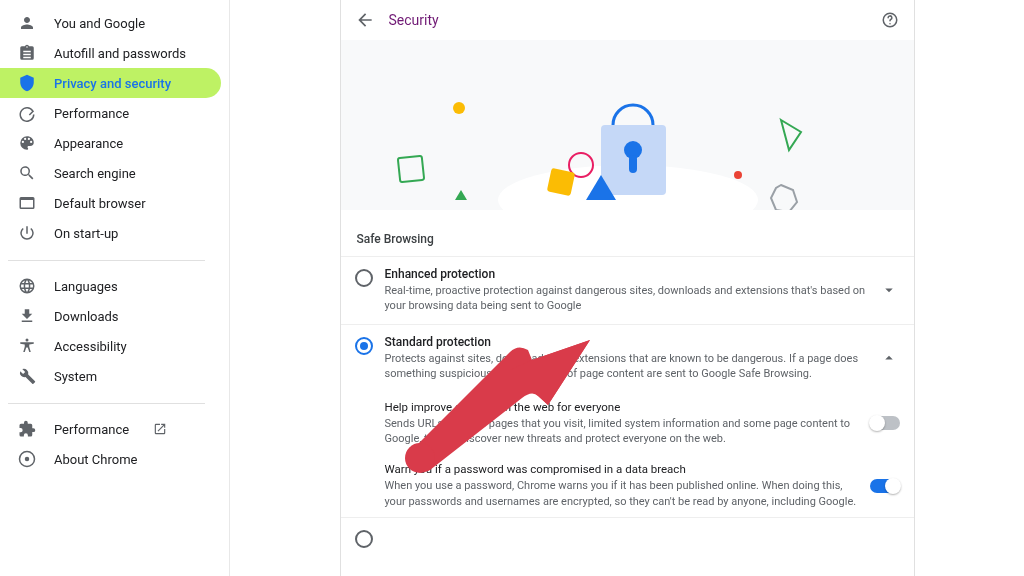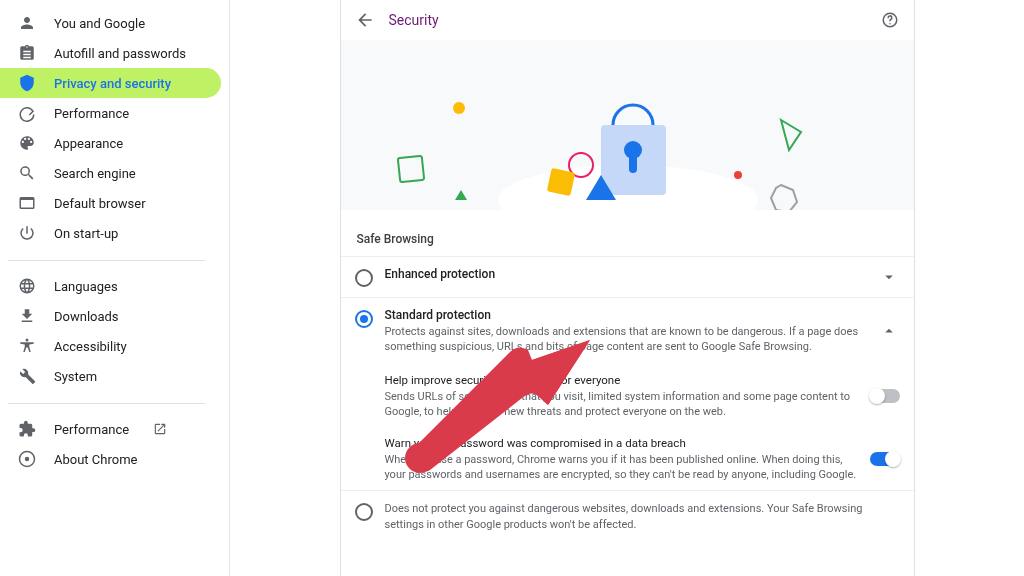--- a/index.html
+++ b/index.html
@@ -217,20 +217,21 @@
         <polygon points="440,145 452,150 456,162 448,172 435,170 430,158 435,148" fill="none" stroke="#9aa0a6" stroke-width="2"></polygon>
       </svg>
     </div>
 
     <div class="section-title">Safe Browsing</div>
 
     <div class="option-row">
       <div class="radio"></div>
       <div class="opt-body">
         <div class="opt-title">Enhanced protection</div>
+        <div class="opt-desc">Real-time, proactive protection against dangerous sites, downloads and extensions that's based on your browsing data being sent to Google</div>
       </div>
       <span class="chevron">
           <svg width="18" height="18" viewBox="0 0 24 24" fill="currentColor">
             <path d="M7 10l5 5 5-5z"></path>
           </svg>
         </span>
     </div>
 
     <div class="option-row">
       <div class="radio selected"></div>
@@ -257,21 +258,20 @@
       <div class="sub-body">
         <div class="sub-title">Warn you if a password was compromised in a data breach</div>
         <div class="sub-desc">When you use a password, Chrome warns you if it has been published online. When doing this, your passwords and usernames are encrypted, so they can't be read by anyone, including Google.</div>
       </div>
       <div class="toggle toggle-on"></div>
     </div>
 
     <div class="option-row">
       <div class="radio"></div>
       <div class="opt-body">
-        <div class="opt-desc">Does not protect you against dangerous websites, downloads and extensions. Your Safe Browsing settings in other Google products won't be affected.</div>
       </div>
     </div>
 
   </div>
 
   <div class="arrow-overlay">
     <svg width="200" height="170" viewBox="0 0 200 170">
       <path d="M20 150 Q10 155 12 140 L110 42 Q118 34 128 40 L132 50 L190 30 L148 95 L138 86 Q132 80 122 88 L30 160 Q22 165 20 150 Z" fill="#d93b4a"></path>
       <path d="M132 50 L190 30 L148 95 L110 60 Z" fill="#d93b4a"></path>
       <circle cx="20" cy="148" r="15" fill="#d93b4a"></circle>

